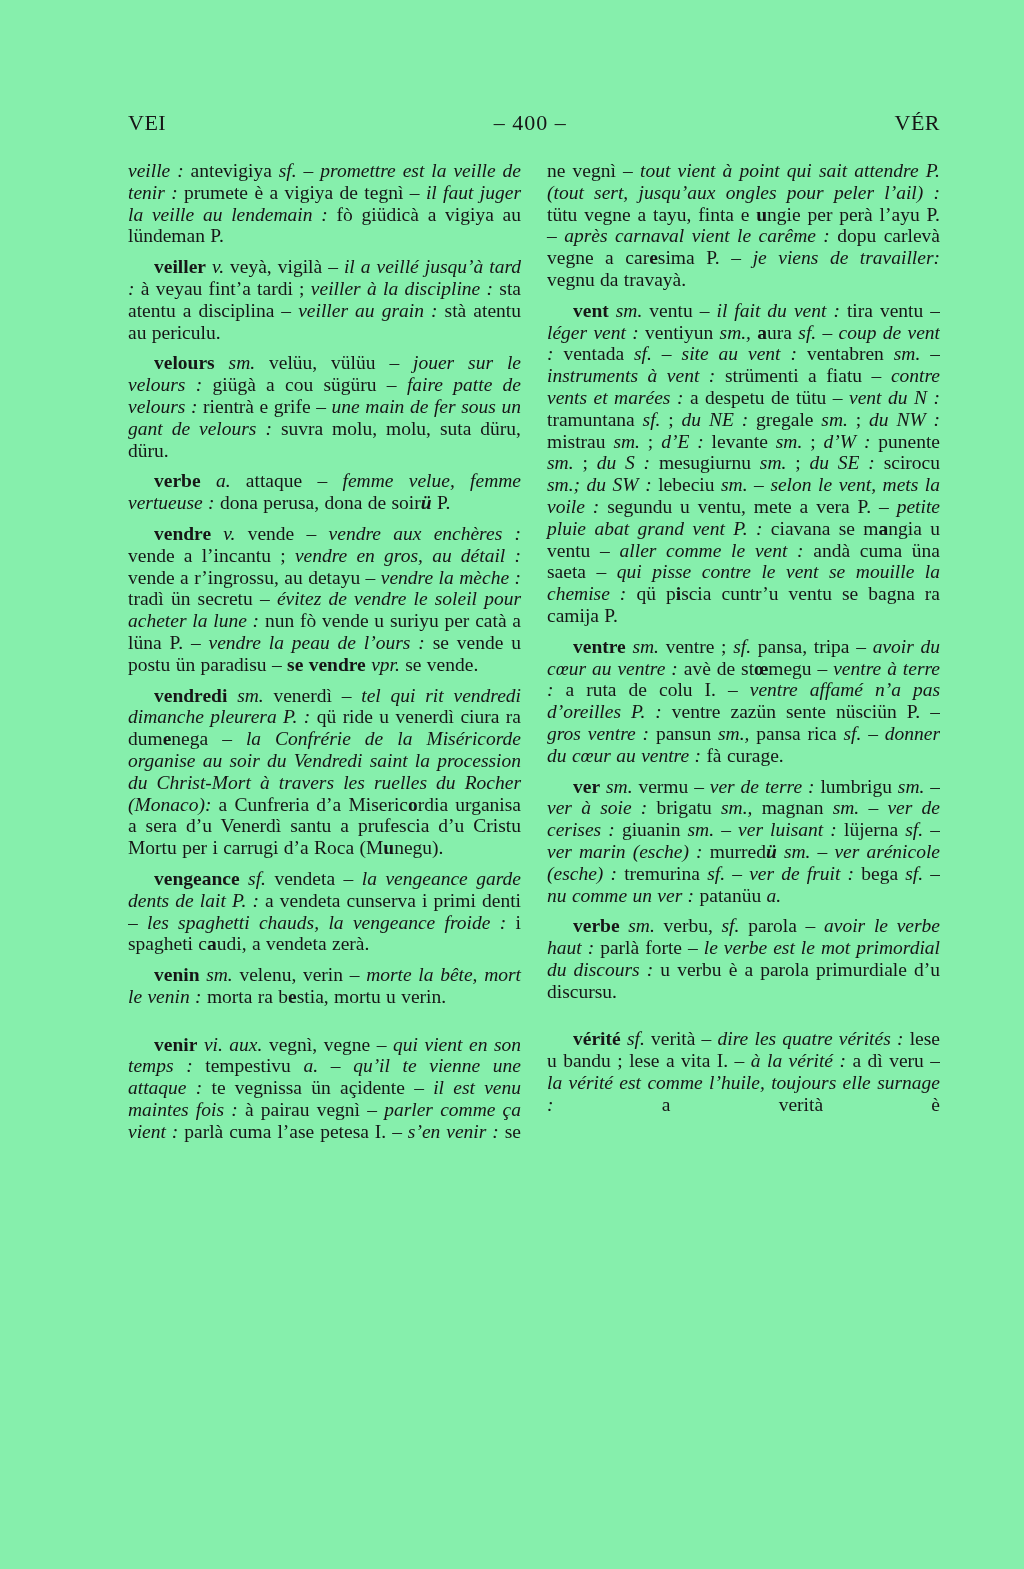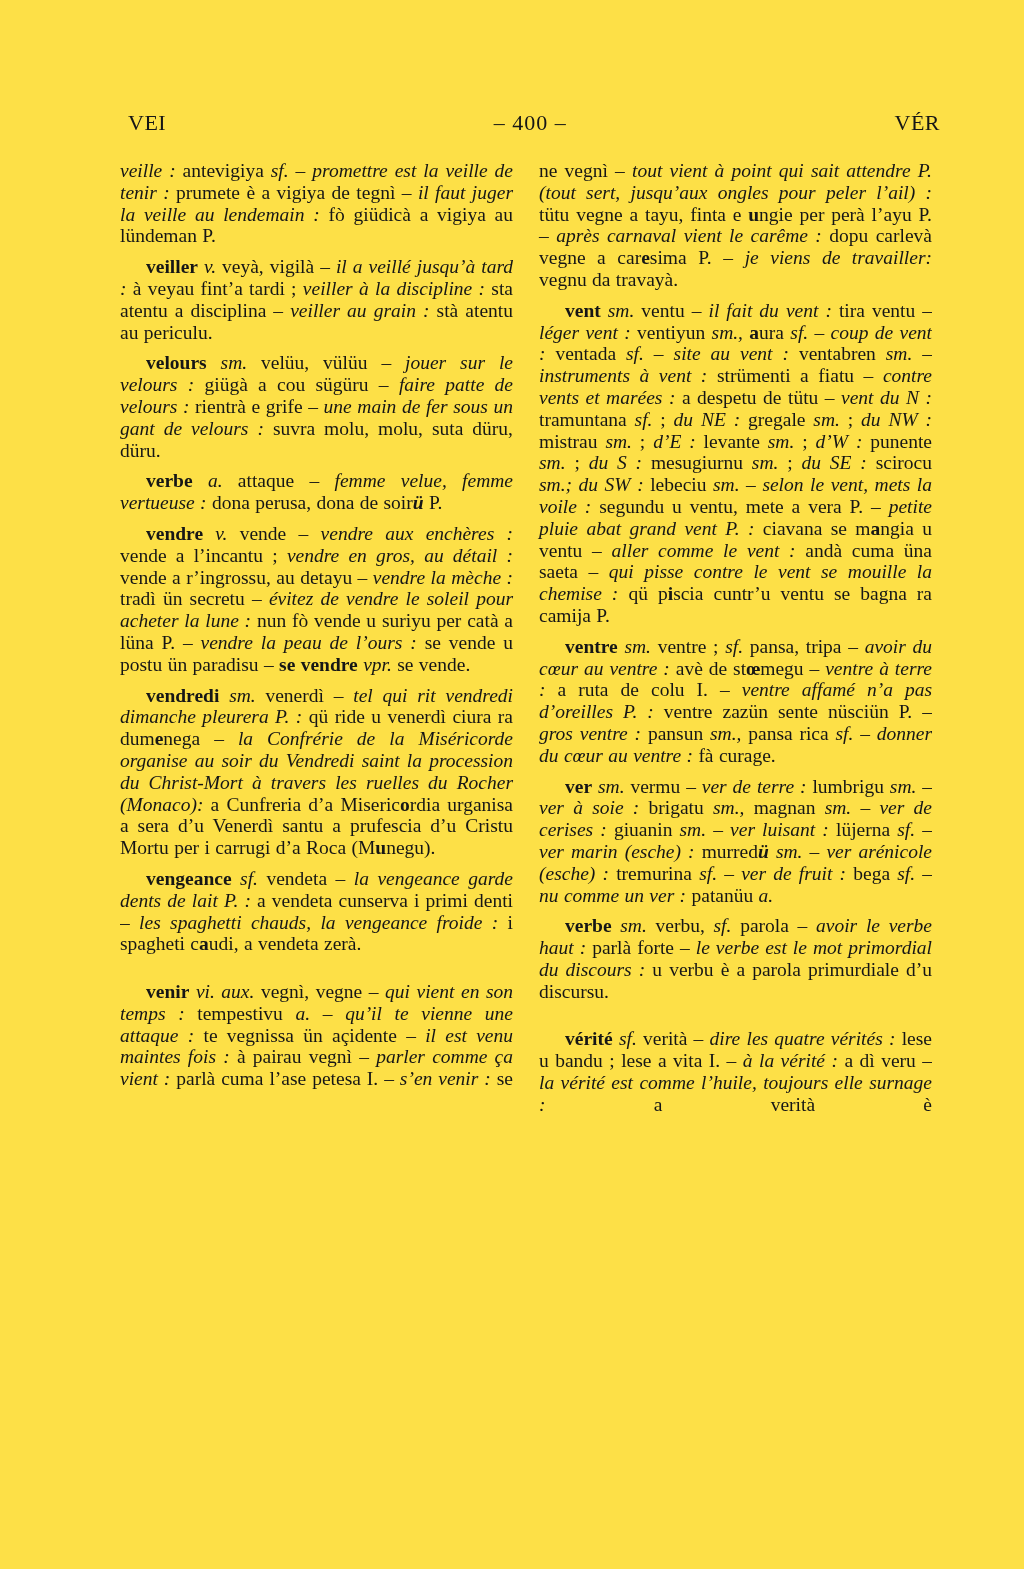--- a/index.html
+++ b/index.html
@@ -1,41 +1,41 @@
 <!DOCTYPE html>
 <html><head>
 <meta charset="utf-8">
 <style>
   html, body { margin: 0; padding: 0; background: #ffffff; }
   .page {
     position: relative;
     width: 1024px;
     height: 1569px;
-    background: #fde047;
+    background: #86efac;
     color: #161616;
     font-family: "Liberation Serif", "DejaVu Serif", serif;
     overflow: hidden;
   }
   .header {
     position: absolute;
     top: 110px;
     left: 128px;
     width: 812px;
     display: flex;
     justify-content: space-between;
     align-items: baseline;
     font-size: 22px;
     letter-spacing: 0.5px;
   }
   .header .hw { font-weight: 400; }
   .header .pagenum { letter-spacing: 1px; }
   .columns {
     position: absolute;
     top: 160px;
-    left: 120px;
+    left: 128px;
     width: 812px;
     height: 1250px;
     display: flex;
     gap: 26px;
     overflow: hidden;
   }
   .col { width: 393px; flex: 0 0 393px; }
   p.para {
     margin: 0 0 9px 0;
     text-align: justify;
@@ -62,20 +62,21 @@
   </div>
   <div class="columns">
     <div class="col">
         <p class="para noindent"><span class="s-i">veille :</span><span class="s-r"> antevigiya </span><span class="s-i">sf.</span><span class="s-r"> – </span><span class="s-i">promettre est la veille de tenir :</span><span class="s-r"> prumete è a vigiya de tegnì – </span><span class="s-i">il faut juger la veille au lendemain :</span><span class="s-r"> fò giüdicà a vigiya au lündeman P.</span></p>
         <p class="para"><span class="s-b">veiller</span><span class="s-r"> </span><span class="s-i">v.</span><span class="s-r"> veyà, vigilà – </span><span class="s-i">il a veillé jusqu’à tard :</span><span class="s-r"> à veyau fint’a tardi ; </span><span class="s-i">veiller à la discipline :</span><span class="s-r"> sta atentu a disciplina – </span><span class="s-i">veiller au grain :</span><span class="s-r"> stà atentu au periculu.</span></p>
         <p class="para"><span class="s-b">velours</span><span class="s-r"> </span><span class="s-i">sm.</span><span class="s-r"> velüu, vülüu – </span><span class="s-i">jouer sur le velours :</span><span class="s-r"> giügà a cou sügüru – </span><span class="s-i">faire patte de velours :</span><span class="s-r"> rientrà e grife – </span><span class="s-i">une main de fer sous un gant de velours :</span><span class="s-r"> suvra molu, molu, suta düru, düru.</span></p>
         <p class="para"><span class="s-b">verbe</span><span class="s-r"> </span><span class="s-i">a.</span><span class="s-r"> attaque – </span><span class="s-i">femme velue, femme vertueuse :</span><span class="s-r"> dona perusa, dona de soir</span><span class="s-bi">ü</span><span class="s-r"> P.</span></p>
         <p class="para"><span class="s-b">vendre</span><span class="s-r"> </span><span class="s-i">v.</span><span class="s-r"> vende – </span><span class="s-i">vendre aux enchères :</span><span class="s-r"> vende a l’incantu ; </span><span class="s-i">vendre en gros, au détail :</span><span class="s-r"> vende a r’ingrossu, au detayu – </span><span class="s-i">vendre la mèche :</span><span class="s-r"> tradì ün secretu – </span><span class="s-i">évitez de vendre le soleil pour acheter la lune :</span><span class="s-r"> nun fò vende u suriyu per catà a lüna P. – </span><span class="s-i">vendre la peau de l’ours :</span><span class="s-r"> se vende u postu ün paradisu – </span><span class="s-b">se vendre</span><span class="s-r"> </span><span class="s-i">vpr.</span><span class="s-r"> se vende.</span></p>
         <p class="para"><span class="s-b">vendredi</span><span class="s-r"> </span><span class="s-i">sm.</span><span class="s-r"> venerdì – </span><span class="s-i">tel qui rit vendredi dimanche pleurera P. :</span><span class="s-r"> qü ride u venerdì ciura ra dum</span><span class="s-b">e</span><span class="s-r">nega – </span><span class="s-i">la Confrérie de la Miséricorde organise au soir du Vendredi saint la procession du Christ-Mort à travers les ruelles du Rocher (Monaco):</span><span class="s-r"> a Cunfreria d’a Miseric</span><span class="s-b">o</span><span class="s-r">rdia urganisa a sera d’u Venerdì santu a prufescia d’u Cristu Mortu per i carrugi d’a Roca (M</span><span class="s-b">u</span><span class="s-r">negu).</span></p>
         <p class="para"><span class="s-b">vengeance</span><span class="s-r"> </span><span class="s-i">sf.</span><span class="s-r"> vendeta – </span><span class="s-i">la vengeance garde dents de lait P. :</span><span class="s-r"> a vendeta cunserva i primi denti – </span><span class="s-i">les spaghetti chauds, la vengeance froide :</span><span class="s-r"> i spagheti c</span><span class="s-b">a</span><span class="s-r">udi, a vendeta zerà.</span></p>
+        <p class="para"><span class="s-b">venin</span><span class="s-r"> </span><span class="s-i">sm.</span><span class="s-r"> velenu, verin – </span><span class="s-i">morte la bête, mort le venin :</span><span class="s-r"> morta ra b</span><span class="s-b">e</span><span class="s-r">stia, mortu u verin.</span></p>
         <p class="para fill"><span class="s-b">venir</span><span class="s-r"> </span><span class="s-i">vi. aux.</span><span class="s-r"> vegnì, vegne – </span><span class="s-i">qui vient en son temps :</span><span class="s-r"> tempestivu </span><span class="s-i">a.</span><span class="s-r"> – </span><span class="s-i">qu’il te vienne une attaque :</span><span class="s-r"> te vegnissa ün açidente – </span><span class="s-i">il est venu maintes fois :</span><span class="s-r"> à pairau vegnì – </span><span class="s-i">parler comme ça vient :</span><span class="s-r"> parlà cuma l’ase petesa I. – </span><span class="s-i">s’en venir :</span><span class="s-r"> se</span></p>
       </div>
     <div class="col">
         <p class="para noindent"><span class="s-r">ne vegnì – </span><span class="s-i">tout vient à point qui sait attendre P. (tout sert, jusqu’aux ongles pour peler l’ail) :</span><span class="s-r"> tütu vegne a tayu, finta e </span><span class="s-b">u</span><span class="s-r">ngie per perà l’ayu P. – </span><span class="s-i">après carnaval vient le carême :</span><span class="s-r"> dopu carlevà vegne a car</span><span class="s-b">e</span><span class="s-r">sima P. – </span><span class="s-i">je viens de travailler:</span><span class="s-r"> vegnu da travayà.</span></p>
         <p class="para"><span class="s-b">vent</span><span class="s-r"> </span><span class="s-i">sm.</span><span class="s-r"> ventu – </span><span class="s-i">il fait du vent :</span><span class="s-r"> tira ventu – </span><span class="s-i">léger vent :</span><span class="s-r"> ventiyun </span><span class="s-i">sm.,</span><span class="s-r"> </span><span class="s-b">a</span><span class="s-r">ura </span><span class="s-i">sf.</span><span class="s-r"> – </span><span class="s-i">coup de vent :</span><span class="s-r"> ventada </span><span class="s-i">sf.</span><span class="s-r"> – </span><span class="s-i">site au vent :</span><span class="s-r"> ventabren </span><span class="s-i">sm.</span><span class="s-r"> – </span><span class="s-i">instruments à vent :</span><span class="s-r"> strümenti a fiatu – </span><span class="s-i">contre vents et marées :</span><span class="s-r"> a despetu de tütu – </span><span class="s-i">vent du N :</span><span class="s-r"> tramuntana </span><span class="s-i">sf.</span><span class="s-r"> ; </span><span class="s-i">du NE :</span><span class="s-r"> gregale </span><span class="s-i">sm.</span><span class="s-r"> ; </span><span class="s-i">du NW :</span><span class="s-r"> mistrau </span><span class="s-i">sm.</span><span class="s-r"> ; </span><span class="s-i">d’E :</span><span class="s-r"> levante </span><span class="s-i">sm.</span><span class="s-r"> ; </span><span class="s-i">d’W :</span><span class="s-r"> punente </span><span class="s-i">sm.</span><span class="s-r"> ; </span><span class="s-i">du S :</span><span class="s-r"> mesugiurnu </span><span class="s-i">sm.</span><span class="s-r"> ; </span><span class="s-i">du SE :</span><span class="s-r"> scirocu </span><span class="s-i">sm.;</span><span class="s-r"> </span><span class="s-i">du SW :</span><span class="s-r"> lebeciu </span><span class="s-i">sm.</span><span class="s-r"> – </span><span class="s-i">selon le vent, mets la voile :</span><span class="s-r"> segundu u ventu, mete a vera P. – </span><span class="s-i">petite pluie abat grand vent P. :</span><span class="s-r"> ciavana se m</span><span class="s-b">a</span><span class="s-r">ngia u ventu – </span><span class="s-i">aller comme le vent :</span><span class="s-r"> andà cuma üna saeta – </span><span class="s-i">qui pisse contre le vent se mouille la chemise :</span><span class="s-r"> qü p</span><span class="s-b">i</span><span class="s-r">scia cuntr’u ventu se bagna ra camija P.</span></p>
         <p class="para"><span class="s-b">ventre</span><span class="s-r"> </span><span class="s-i">sm.</span><span class="s-r"> ventre ; </span><span class="s-i">sf.</span><span class="s-r"> pansa, tripa – </span><span class="s-i">avoir du cœur au ventre :</span><span class="s-r"> avè de st</span><span class="s-b">œ</span><span class="s-r">megu – </span><span class="s-i">ventre à terre :</span><span class="s-r"> a ruta de colu I. – </span><span class="s-i">ventre affamé n’a pas d’oreilles P. :</span><span class="s-r"> ventre zazün sente nüsciün P. – </span><span class="s-i">gros ventre :</span><span class="s-r"> pansun </span><span class="s-i">sm.,</span><span class="s-r"> pansa rica </span><span class="s-i">sf.</span><span class="s-r"> – </span><span class="s-i">donner du cœur au ventre :</span><span class="s-r"> fà curage.</span></p>
         <p class="para"><span class="s-b">ver</span><span class="s-r"> </span><span class="s-i">sm.</span><span class="s-r"> vermu – </span><span class="s-i">ver de terre :</span><span class="s-r"> lumbrigu </span><span class="s-i">sm.</span><span class="s-r"> – </span><span class="s-i">ver à soie :</span><span class="s-r"> brigatu </span><span class="s-i">sm.,</span><span class="s-r"> magnan </span><span class="s-i">sm.</span><span class="s-r"> – </span><span class="s-i">ver de cerises :</span><span class="s-r"> giuanin </span><span class="s-i">sm.</span><span class="s-r"> – </span><span class="s-i">ver luisant :</span><span class="s-r"> lüjerna </span><span class="s-i">sf.</span><span class="s-r"> – </span><span class="s-i">ver marin (esche) :</span><span class="s-r"> murred</span><span class="s-bi">ü</span><span class="s-r"> </span><span class="s-i">sm.</span><span class="s-r"> – </span><span class="s-i">ver arénicole (esche) :</span><span class="s-r"> tremurina </span><span class="s-i">sf.</span><span class="s-r"> – </span><span class="s-i">ver de fruit :</span><span class="s-r"> bega </span><span class="s-i">sf.</span><span class="s-r"> – </span><span class="s-i">nu comme un ver :</span><span class="s-r"> patanüu </span><span class="s-i">a.</span></p>
         <p class="para"><span class="s-b">verbe</span><span class="s-r"> </span><span class="s-i">sm.</span><span class="s-r"> verbu, </span><span class="s-i">sf.</span><span class="s-r"> parola – </span><span class="s-i">avoir le verbe haut :</span><span class="s-r"> parlà forte – </span><span class="s-i">le verbe est le mot primordial du discours :</span><span class="s-r"> u verbu è a parola primurdiale d’u discursu.</span></p>
         <p class="para fill"><span class="s-b">vérité</span><span class="s-r"> </span><span class="s-i">sf.</span><span class="s-r"> verità – </span><span class="s-i">dire les quatre vérités :</span><span class="s-r"> lese u bandu ; lese a vita I. – </span><span class="s-i">à la vérité :</span><span class="s-r"> a dì veru – </span><span class="s-i">la vérité est comme l’huile, toujours elle surnage :</span><span class="s-r"> a verità è</span></p>
       </div>

